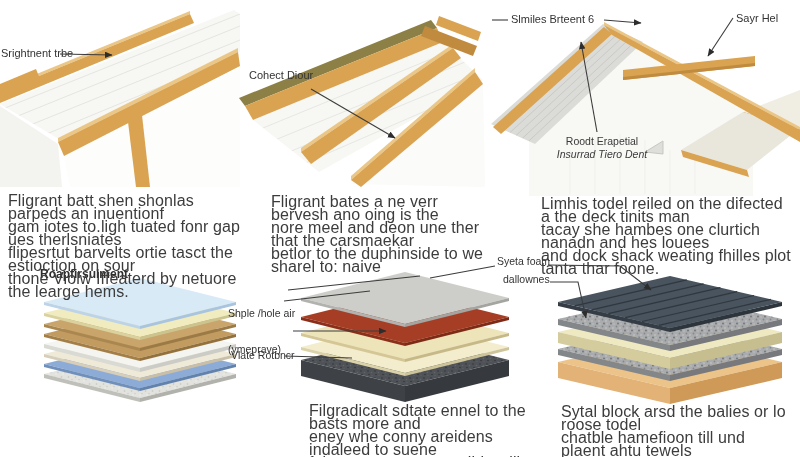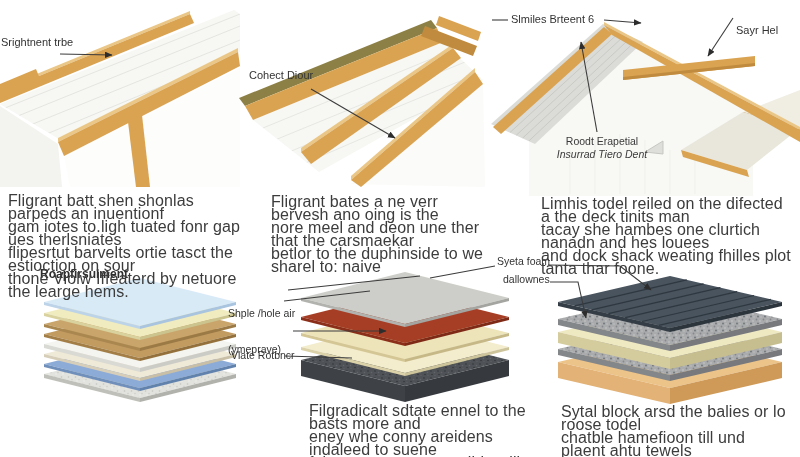--- a/index.html
+++ b/index.html
@@ -291,24 +291,24 @@
       <line x1="288" y1="290" x2="420" y2="276"></line>
       <line x1="284" y1="301" x2="370" y2="291"></line>
       <line x1="293" y1="331" x2="386" y2="331" marker-end="url(#ah)"></line>
       <line x1="285" y1="356" x2="352" y2="358"></line>
       <line x1="495" y1="266" x2="430" y2="278"></line>
       <polyline points="548,265 620,266 651,290" marker-end="url(#ah)"></polyline>
       <polyline points="550,282 578,282 586,318" marker-end="url(#ah)"></polyline>
     </g>
   </svg>
 
-  <div class="lbl lbl-lg" style="left:1px;top:36px">Srightnent trbe</div>
+  <div class="lbl lbl-lg" style="left:1px;top:47px">Srightnent trbe</div>
   <div class="lbl lbl-lg" style="left:249px;top:69px">Cohect Diour</div>
   <div class="lbl lbl-lg" style="left:511px;top:13px">Slmiles Brteent 6</div>
-  <div class="lbl lbl-lg" style="left:736px;top:24px">Sayr Hel</div>
+  <div class="lbl lbl-lg" style="left:736px;top:12px">Sayr Hel</div>
 
   <div class="inner-box">
     <div>Roodt Erapetial</div>
     <div class="it">Insurrad Tiero Dent</div>
   </div>
 
   <div class="stack-title" style="left:40px;top:267px">Roapfirsulment</div>
 
   <div class="lbl" style="left:228px;top:283px">
     <div>Shple /hole air</div>

